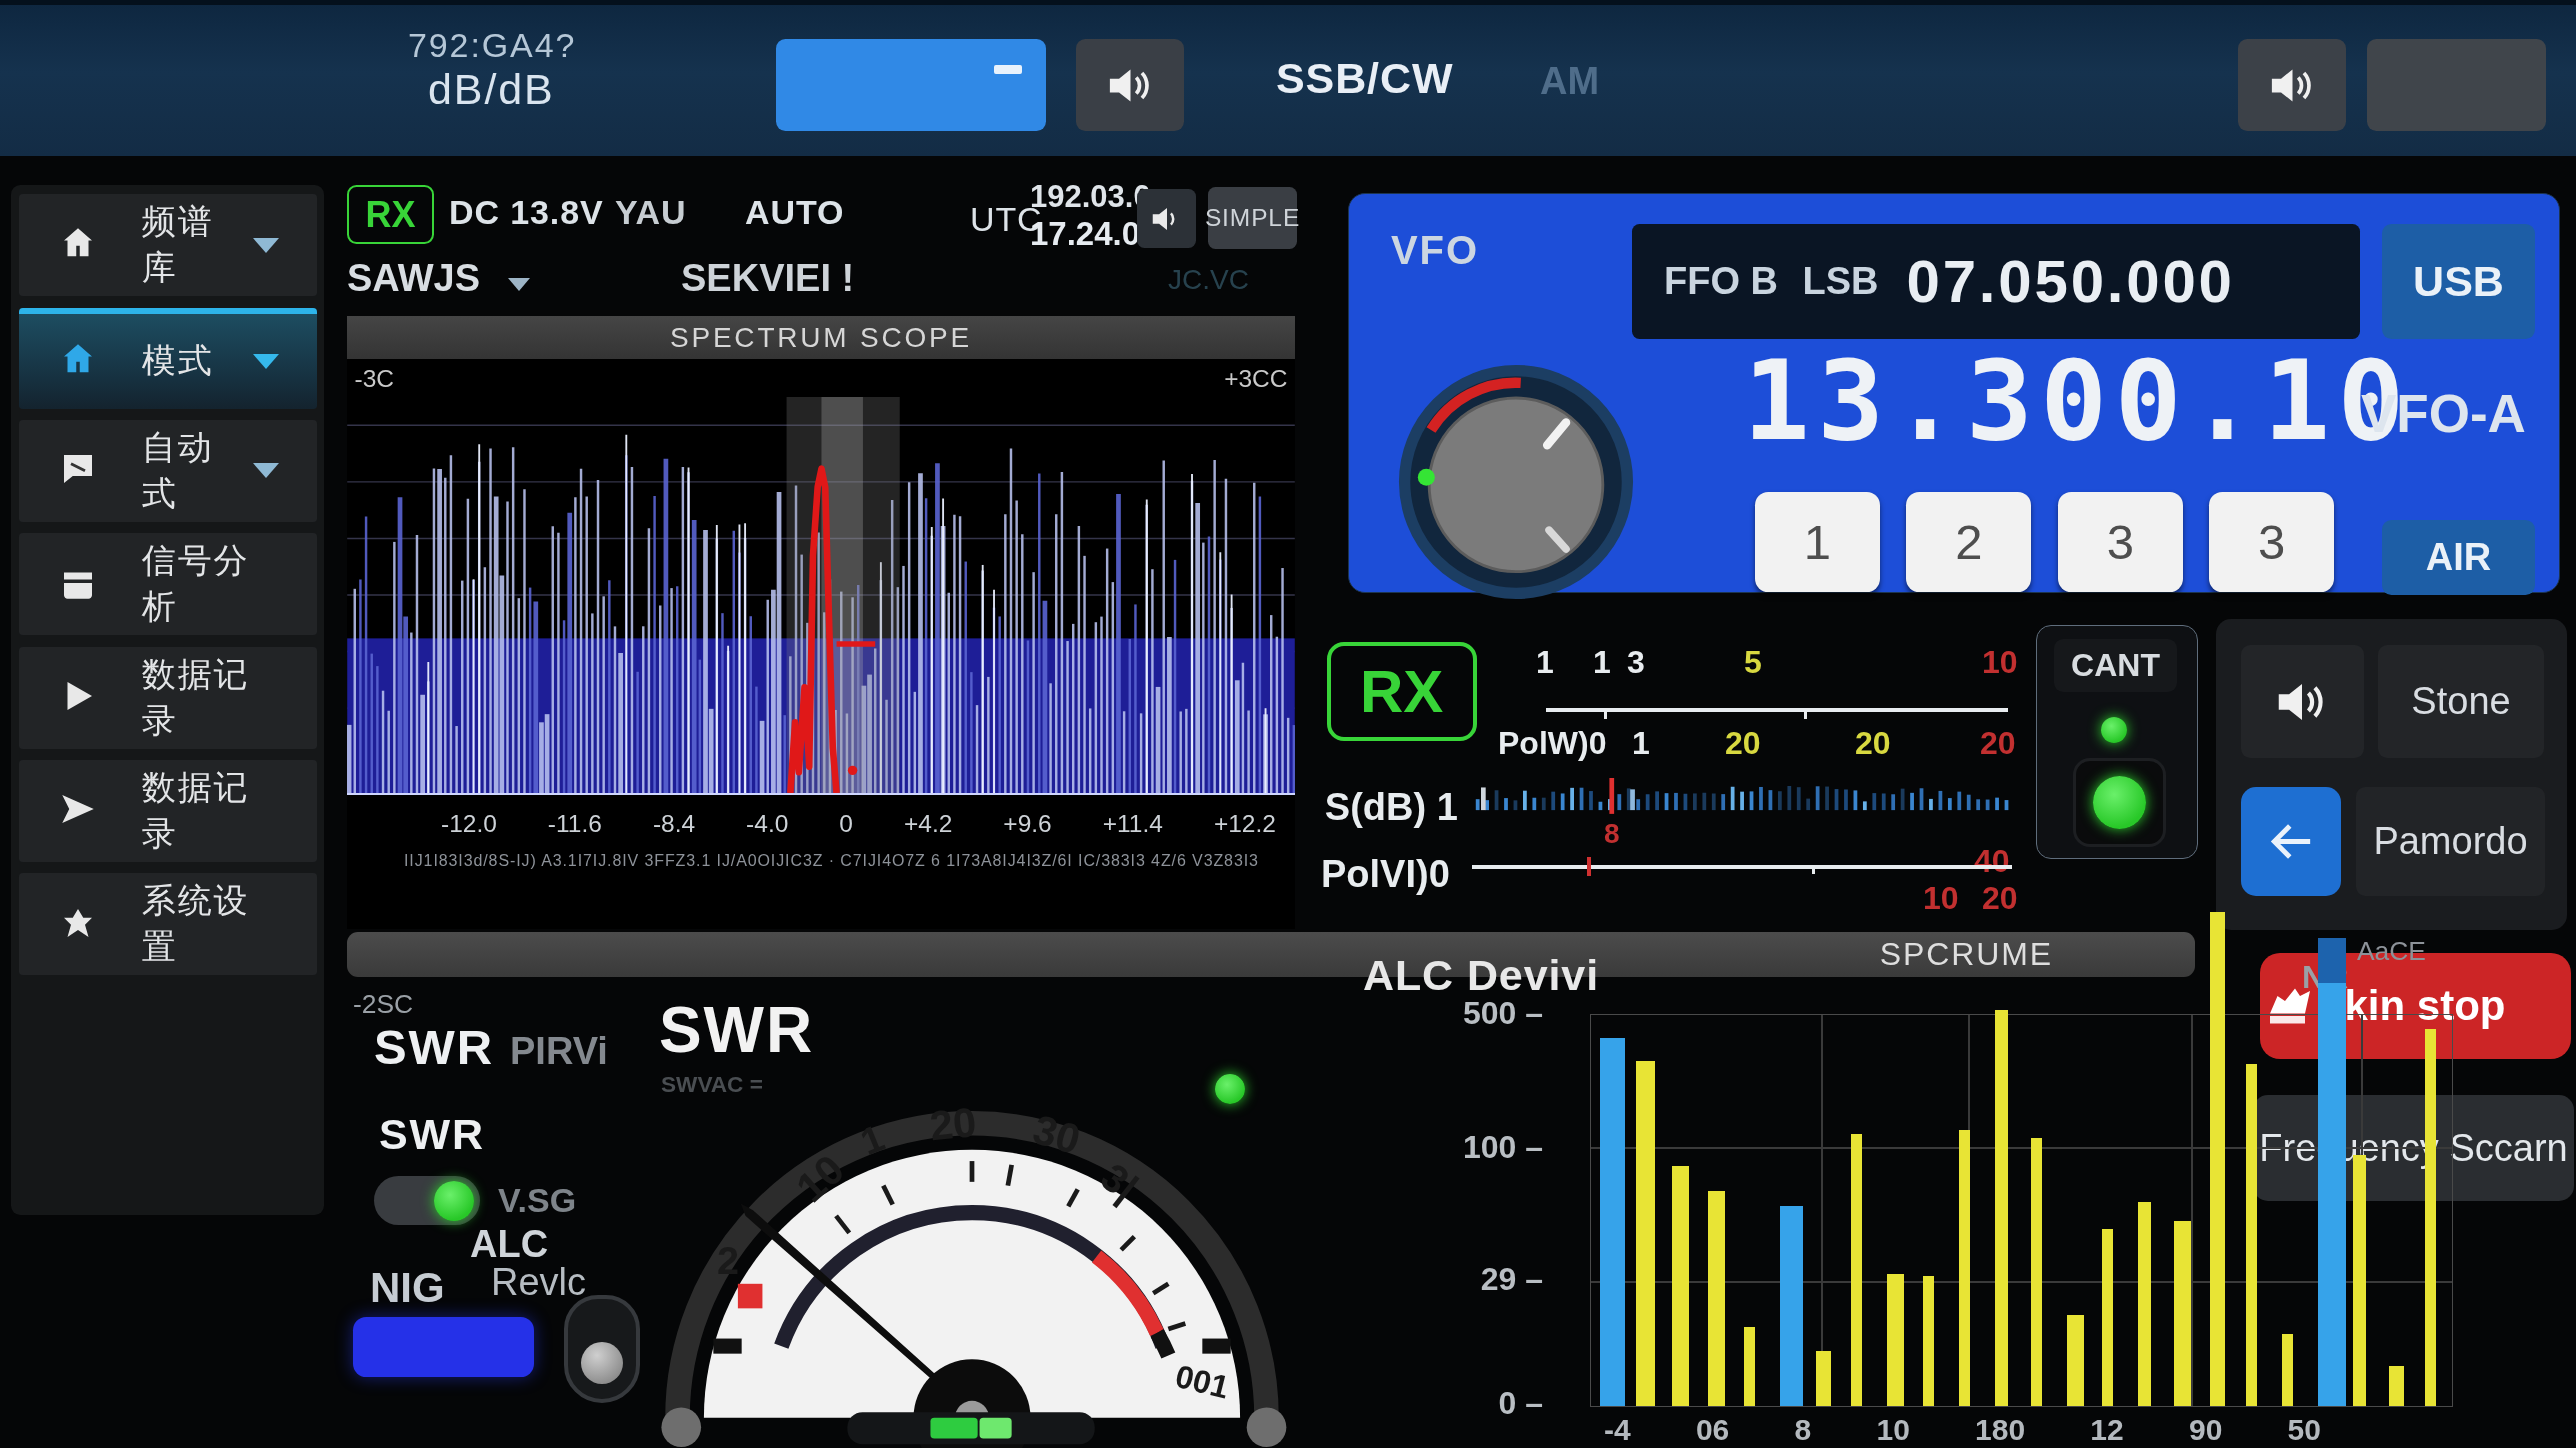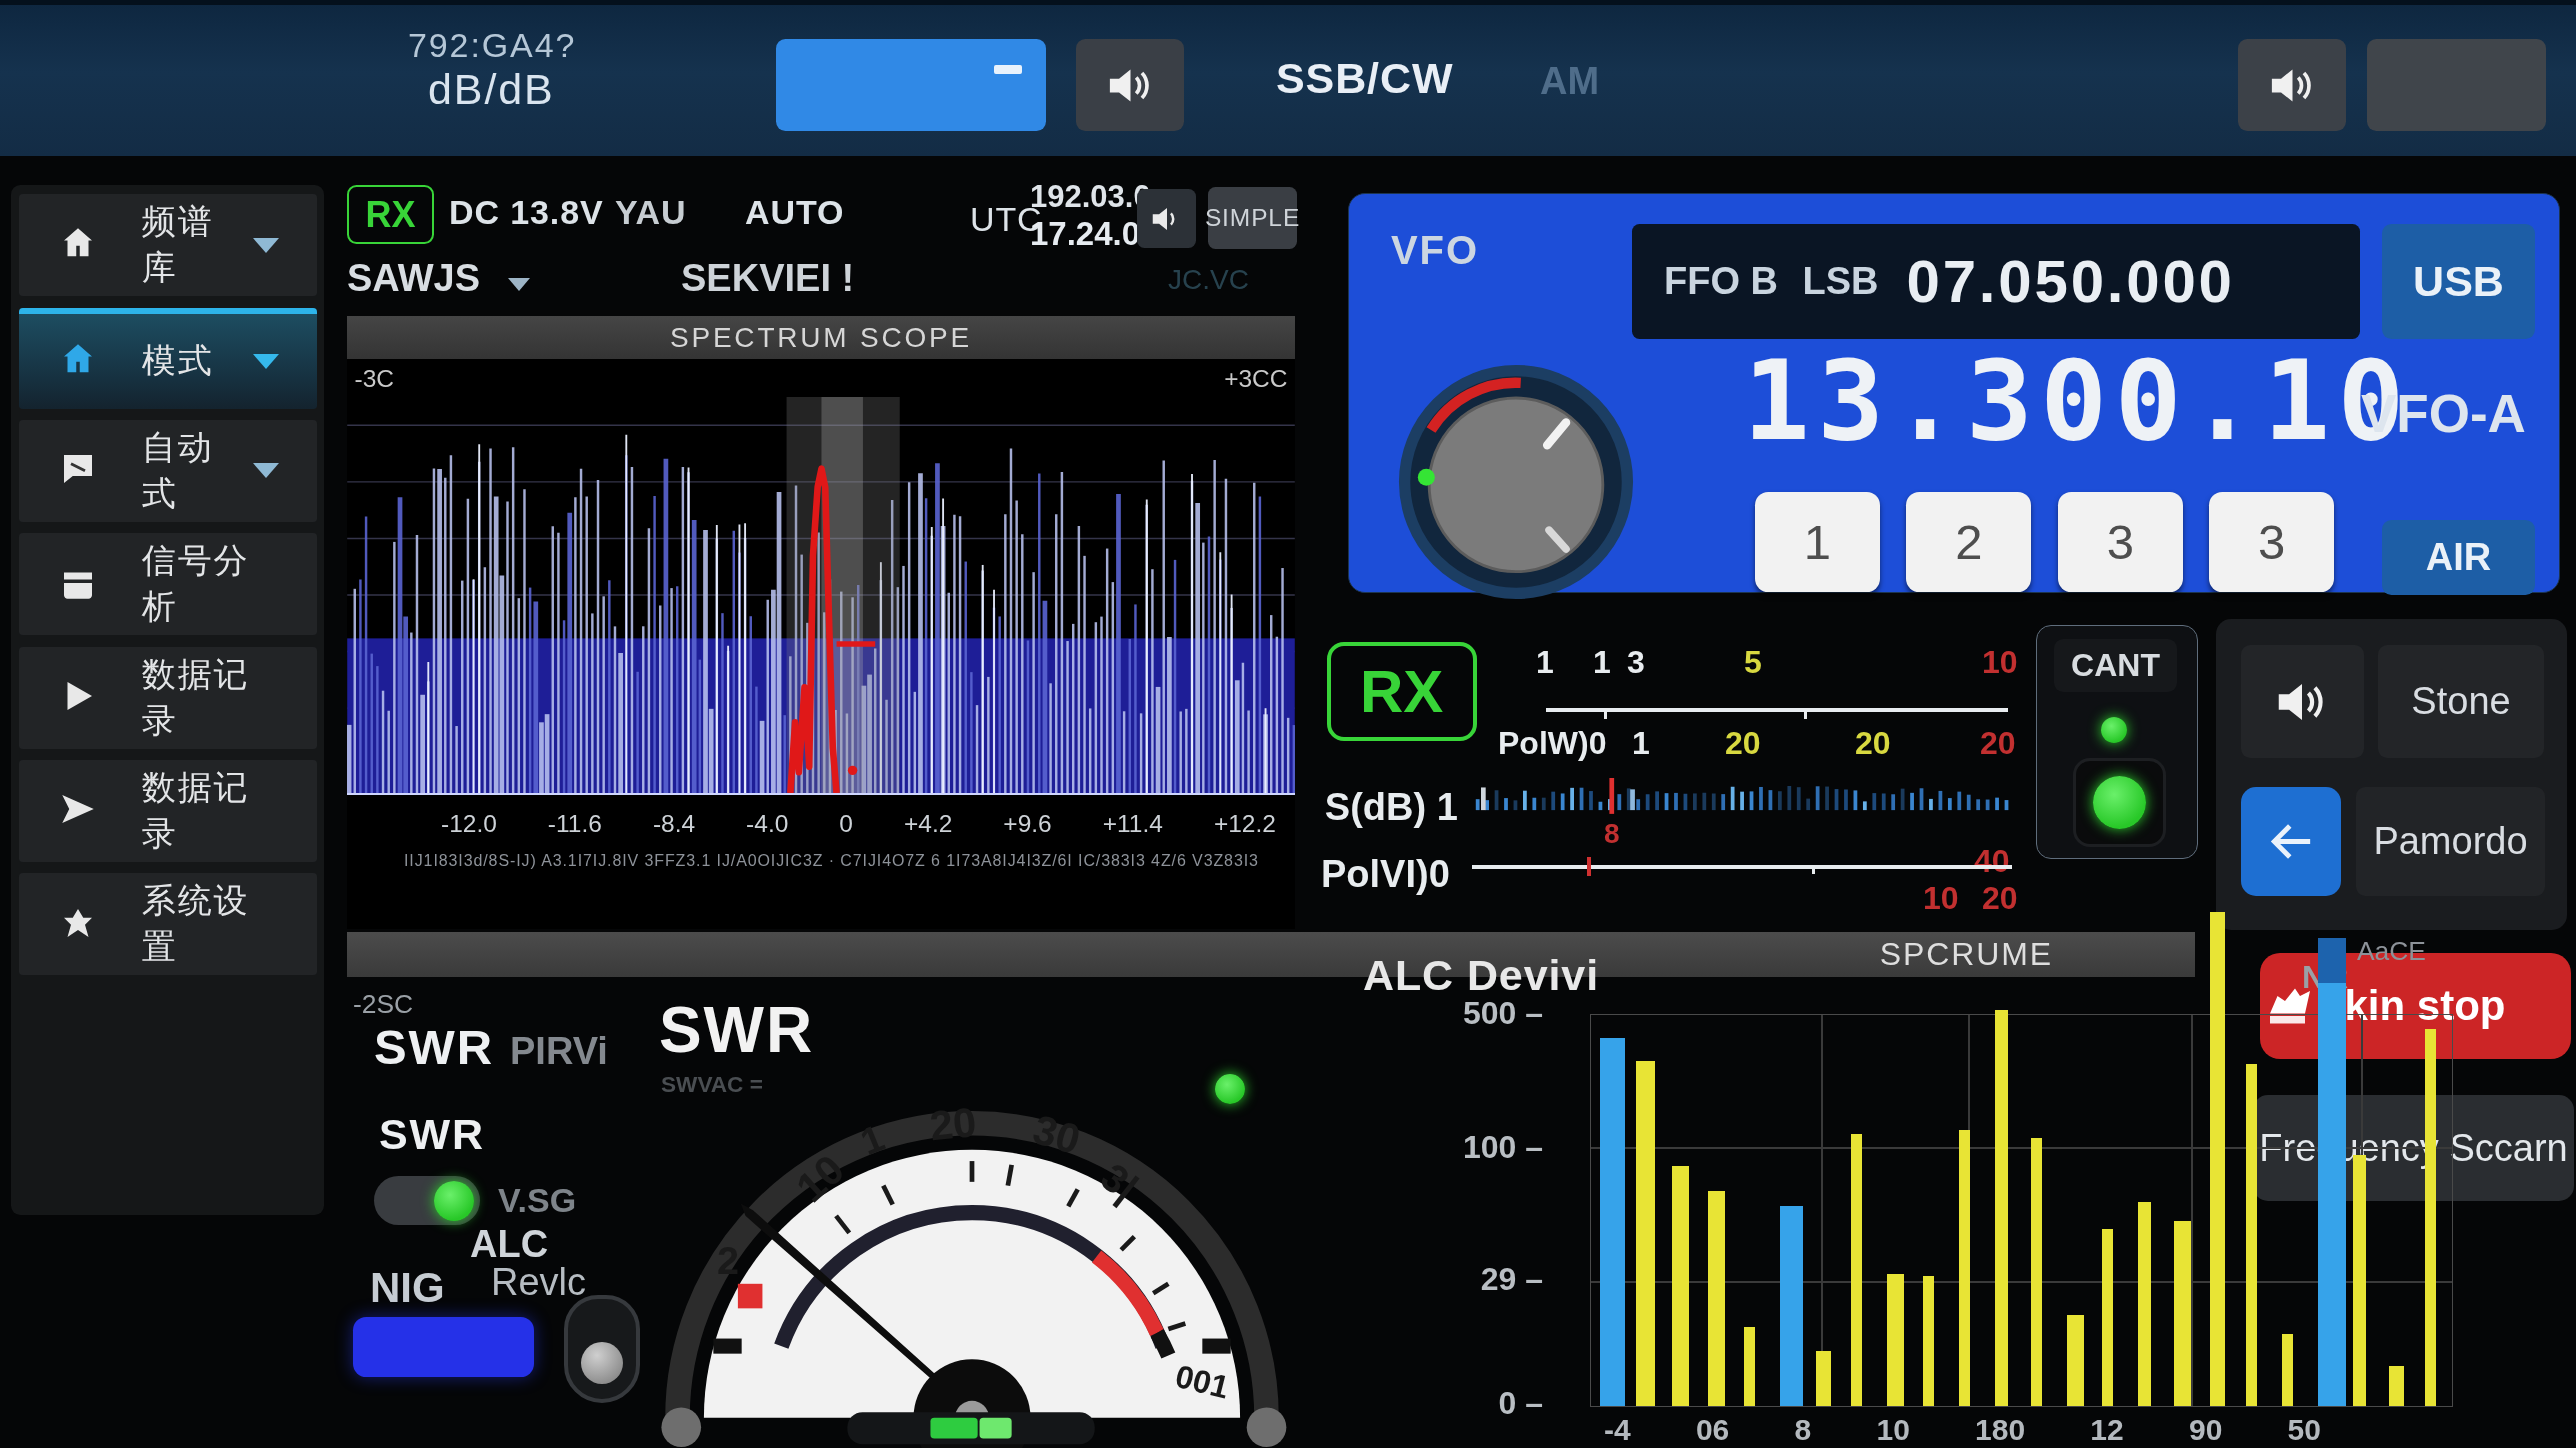--- a/index.html
+++ b/index.html
@@ -33,21 +33,21 @@
             display:flex;align-items:center;justify-content:center;}
   .hdr-txt{color:#dde3e8;font-size:34px;font-weight:bold;letter-spacing:0.9px;}
   .scopebox{left:347px;top:316px;width:948px;height:613px;background:#000;}
   .scope-title{height:43px;background:linear-gradient(180deg,#454545,#343434);display:flex;align-items:center;justify-content:center;
                color:#d6d6d6;font-size:28px;letter-spacing:2.8px;}
   .corner{color:#c9c9c9;font-size:24.5px;}
   .axis-lbl{color:#cdd2d7;font-size:24.5px;}
   .fineprint{color:#8d9299;font-size:16px;letter-spacing:0.9px;white-space:nowrap;overflow:hidden;}
   .footbar{left:347px;top:932px;width:1848px;height:45px;background:linear-gradient(180deg,#4c4c4c,#3a3a3a);
            display:flex;align-items:center;justify-content:flex-end;padding-right:142px;box-sizing:border-box;
-           color:#dedede;font-size:32px;letter-spacing:1.9px;}
+           color:#dedede;font-size:32px;letter-spacing:1.9px;border-radius:11px;}
   
   .vfocard{left:1348px;top:193px;width:1210px;height:398px;background:#1d4ed8;border:0.9px solid #1c3450;border-radius:17px;}
   .vfostrip{position:absolute;left:283px;top:30px;width:728px;height:115px;background:#0a1524;border-radius:7.5px;
             display:flex;align-items:center;}
   .whitekey{background:#f2f2f2;border-radius:13.2px;box-shadow:0 3.8px 5.7px rgba(0,0,0,.5);
             color:#4e4e4e;font-size:49px;display:flex;align-items:center;justify-content:center;cursor:pointer;}
   .navybtn{background:#1d5ea6;color:#eaf1f8;font-weight:bold;border-radius:9.4px;display:flex;align-items:center;justify-content:center;cursor:pointer;}
   .bigfreq{font-family:"DejaVu Sans Mono",monospace;font-size:111px;font-weight:bold;color:#eef2f6;letter-spacing:7.5px;}
   
   .mnum{position:absolute;font-size:32px;font-weight:bold;}

